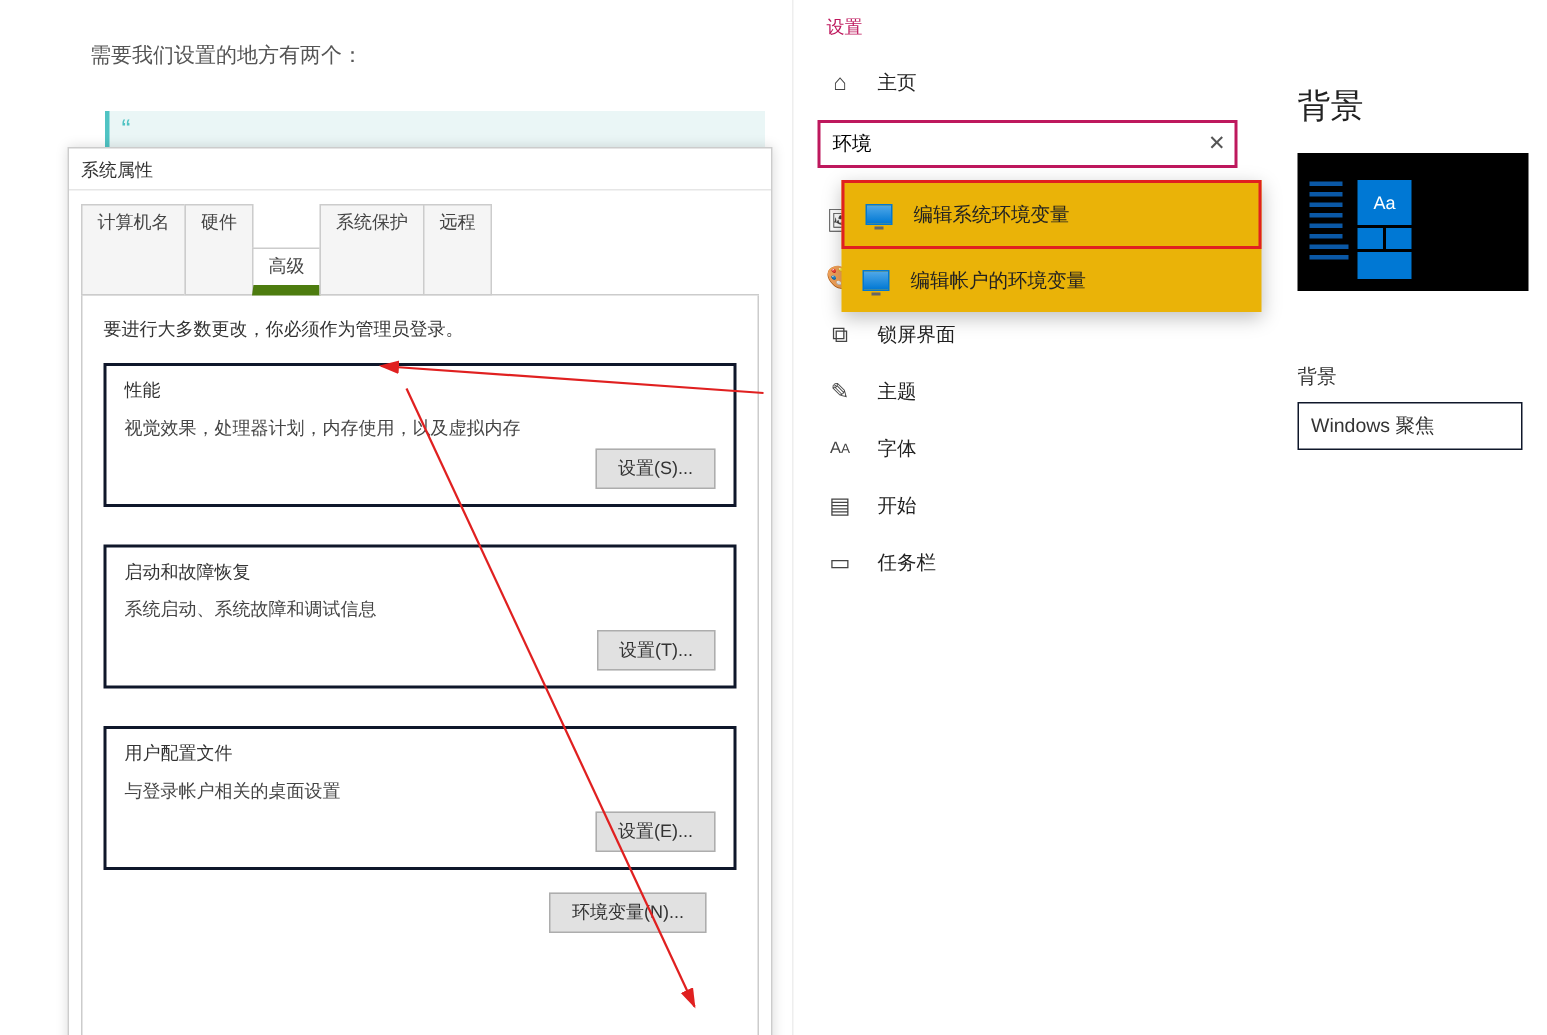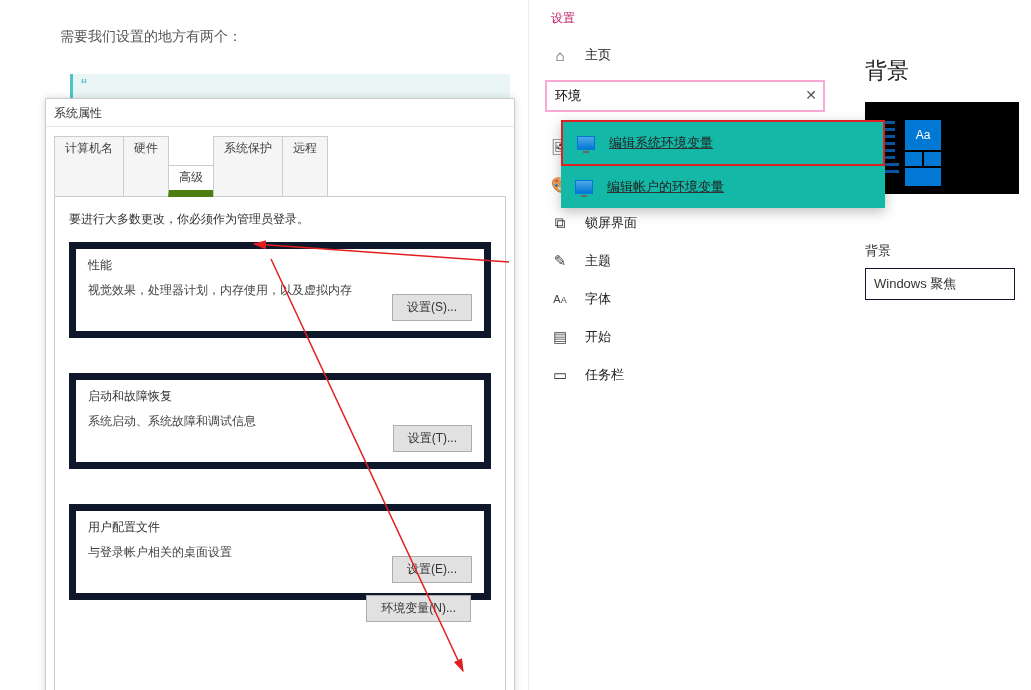--- a/index.html
+++ b/index.html
@@ -90,23 +90,23 @@
       height: 498px;
       position: relative;
     }
     .tb-intro {
       font-size: 12px;
       color: #333;
       margin-bottom: 14px;
     }
 
     .groupbox {
-      border: 7px solid #0f172a;
+      border: 2px solid #0f172a;
       padding: 8px 12px 12px;
-      margin-bottom: 35px;
+      margin-bottom: 25px;
       position: relative;
     }
     .groupbox-title {
       font-size: 12px;
       color: #333;
       margin-bottom: 8px;
     }
     .groupbox-desc {
       font-size: 12px;
       color: #444;
@@ -171,21 +171,21 @@
       width: 312px;
       height: 650px;
     }
     .search-wrapper {
       position: relative;
       margin: 6px 16px 10px 16px;
     }
     .search-input {
       width: 100%;
       height: 32px;
-      border: 2px solid #f9a8d4;
+      border: 2px solid #be185d;
       padding: 0 28px 0 8px;
       font-size: 13px;
       font-family: inherit;
       outline: none;
     }
     .search-clear {
       position: absolute;
       right: 8px;
       top: 7px;
       font-size: 14px;
@@ -200,25 +200,24 @@
       font-size: 13px;
       color: #222;
       gap: 16px;
     }
     .nav-item .ic { width: 18px; text-align: center; color: #444; font-size: 15px; }
 
     .suggest-box {
       position: absolute;
       left: 16px;
       top: 40px;
-      width: 324px;
-      background: #14b8a6;
+      width: 280px;
+      background: #eab308;
       box-shadow: 0 4px 12px rgba(0,0,0,0.25);
       z-index: 50;
-      text-decoration: underline;
     }
     .suggest-item {
       display: flex;
       align-items: center;
       gap: 14px;
       padding: 12px 14px;
       font-size: 13px;
       color: #222;
     }
     .suggest-item.highlighted {

